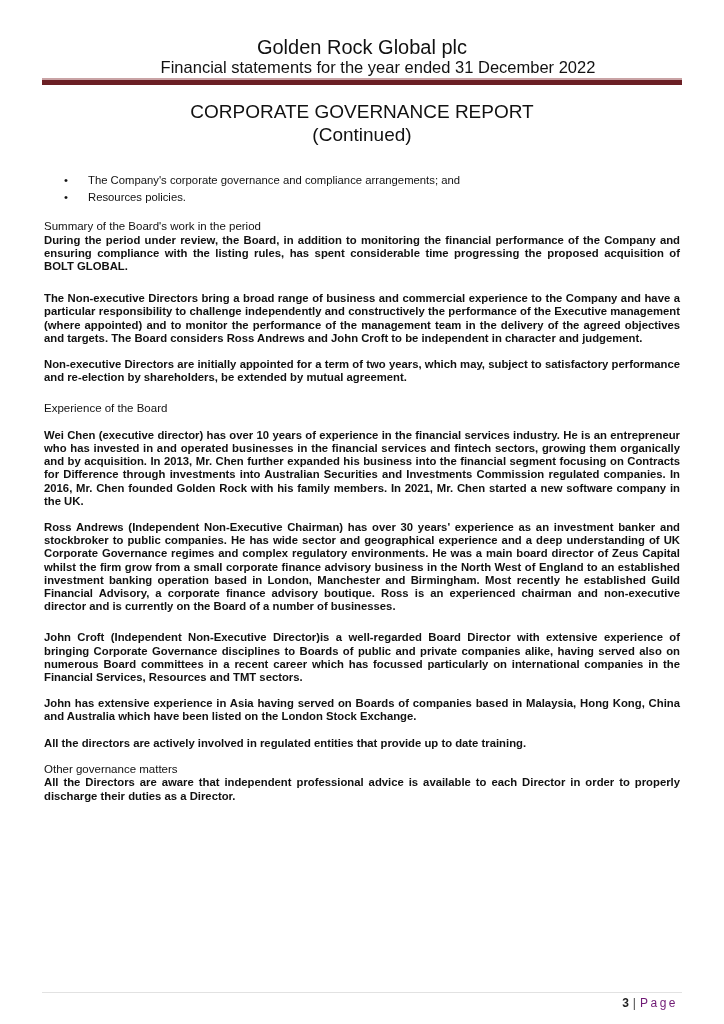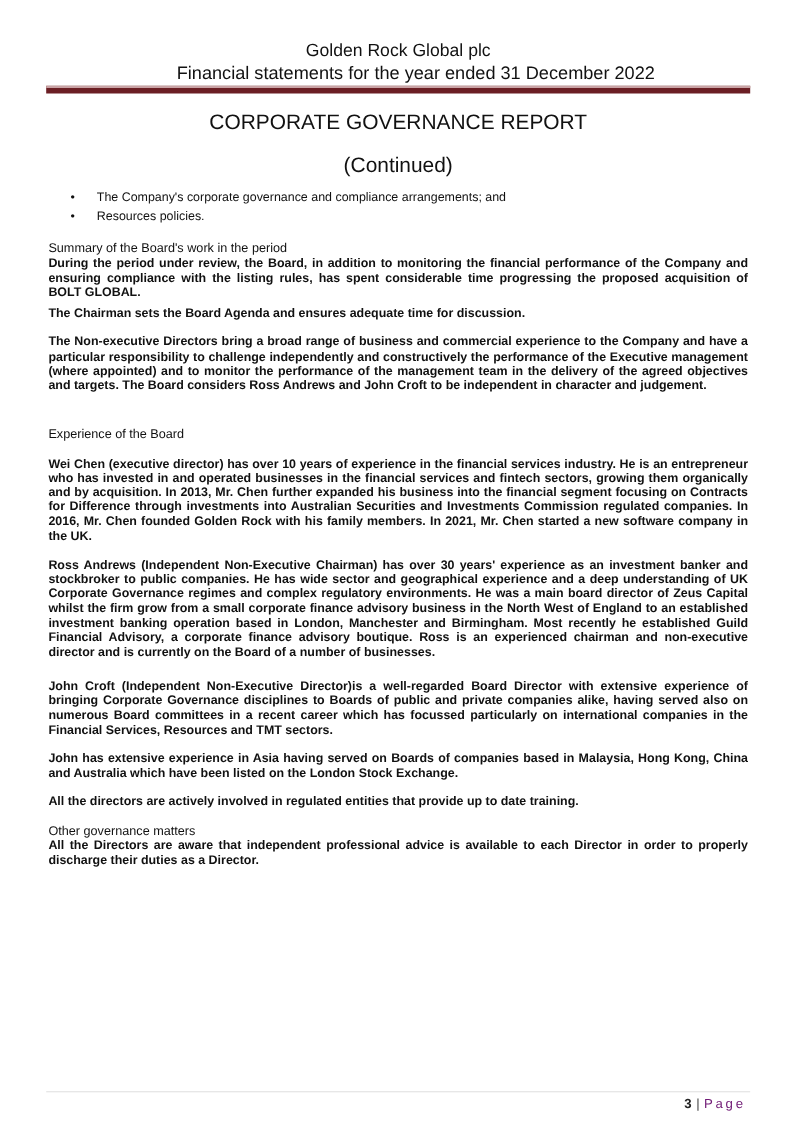--- a/index.html
+++ b/index.html
@@ -1,27 +1,27 @@
 <!DOCTYPE html>
 <html><head>
 <meta charset="utf-8">
 <style>
   html, body { margin: 0; padding: 0; background: #ffffff; }
   body { width: 724px; height: 1024px; position: relative; overflow: hidden;
          font-family: "Liberation Sans", sans-serif; color: #111; }
   .hdr-title { position: absolute; top: 36px; left: 0; width: 724px; text-align: center;
-               font-size: 16px; line-height: 22px; }
+               font-size: 20px; line-height: 22px; }
   .hdr-sub { position: absolute; top: 57px; left: 0; width: 724px; text-align: center;
              font-size: 16.5px; line-height: 20px; padding-left: 16px; }
   .hdr-rule { position: absolute; top: 78px; left: 42px; width: 640px; height: 5px;
               background: #6b1f24; border-top: 2px solid #c9a3a5; box-sizing: content-box; }
   .report-title { position: absolute; top: 100px; left: 0; width: 724px; text-align: center;
                   font-size: 19px; line-height: 23px; }
   .report-sub { position: absolute; top: 123px; left: 0; width: 724px; text-align: center;
-                font-size: 19px; line-height: 23px; margin-top: 16px; }
+                font-size: 19px; line-height: 23px; }
   .content { position: absolute; top: 172px; left: 44px; width: 636px;
              font-size: 11.3px; line-height: 13.2px; }
   ul.bullets { list-style: none; margin: 0 0 14px 0; padding: 0; }
   ul.bullets li { position: relative; padding-left: 44px; line-height: 17px; }
   ul.bullets li .dot { position: absolute; left: 20px; top: 0; }
   h3 { font-size: 11.5px; font-weight: normal; margin: 0; line-height: 13.5px; }
   p { margin: 0; text-align: justify; font-weight: bold; }
   .gap-s { height: 6px; }
   .gap-m { height: 13px; }
   .gap-l { height: 18px; }
@@ -45,24 +45,24 @@
 
 <div class="content">
   <ul class="bullets">
     <li><span class="dot">•</span><span>The Company's corporate governance and compliance arrangements; and</span></li>
     <li><span class="dot">•</span><span>Resources policies.</span></li>
   </ul>
 
   <h3>Summary of the Board's work in the period</h3>
   <p>During the period under review, the Board, in addition to monitoring the financial performance of the Company and ensuring compliance with the listing rules, has spent considerable time progressing the proposed acquisition of BOLT GLOBAL.</p>
   <div class="gap-s"></div>
-  <p>The Chairman sets the Board Agenda and ensures adequate time for discussion.</p>
   <div class="gap-m"></div>
   <p>The Non-executive Directors bring a broad range of business and commercial experience to the Company and have a particular responsibility to challenge independently and constructively the performance of the Executive management (where appointed) and to monitor the performance of the management team in the delivery of the agreed objectives and targets. The Board considers Ross Andrews and John Croft to be independent in character and judgement.</p>
   <div class="gap-m"></div>
+  <p>Non-executive Directors are initially appointed for a term of two years, which may, subject to satisfactory performance and re-election by shareholders, be extended by mutual agreement.</p>
   <div class="gap-l"></div>
 
   <h3>Experience of the Board</h3>
   <div class="gap-m"></div>
   <p>Wei Chen  (executive director) has over 10 years of experience in the financial services industry. He is an entrepreneur who has invested in and operated businesses in the financial services and fintech sectors, growing them organically and by acquisition. In 2013, Mr. Chen further expanded his business into the financial segment focusing on Contracts for Difference through investments into Australian Securities and Investments Commission regulated companies. In 2016, Mr. Chen founded Golden Rock with his family members. In 2021, Mr. Chen started a new software company in the UK.</p>
   <div class="gap-m"></div>
   <p>Ross Andrews (Independent Non-Executive Chairman) has over 30 years' experience as an investment banker and stockbroker to public companies. He has wide sector and geographical experience and a deep understanding of UK Corporate Governance regimes and complex regulatory environments. He was a main board director of Zeus Capital whilst the firm grow from a small corporate finance advisory business in the North West of England to an established investment banking operation based in London, Manchester and Birmingham. Most recently he established Guild Financial Advisory, a corporate finance advisory boutique. Ross is an experienced chairman and non-executive director and is currently on the Board of a number of businesses.</p>
   <div class="gap-l"></div>
   <p>John Croft (Independent Non-Executive Director)is a well-regarded Board Director with extensive experience of bringing Corporate Governance disciplines to Boards of public and private companies alike, having served also on numerous Board committees in a recent career which has focussed particularly on international companies in the Financial Services, Resources and TMT sectors.</p>
   <div class="gap-m"></div>

